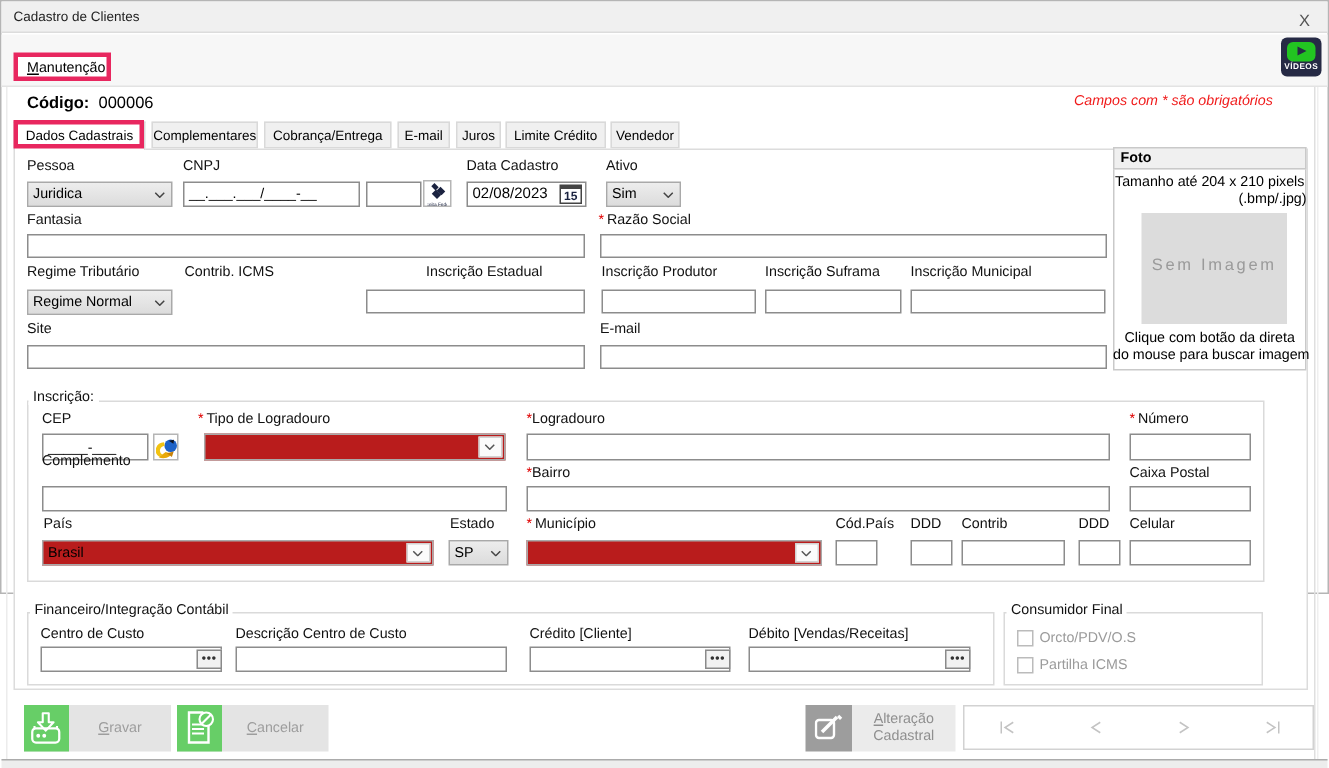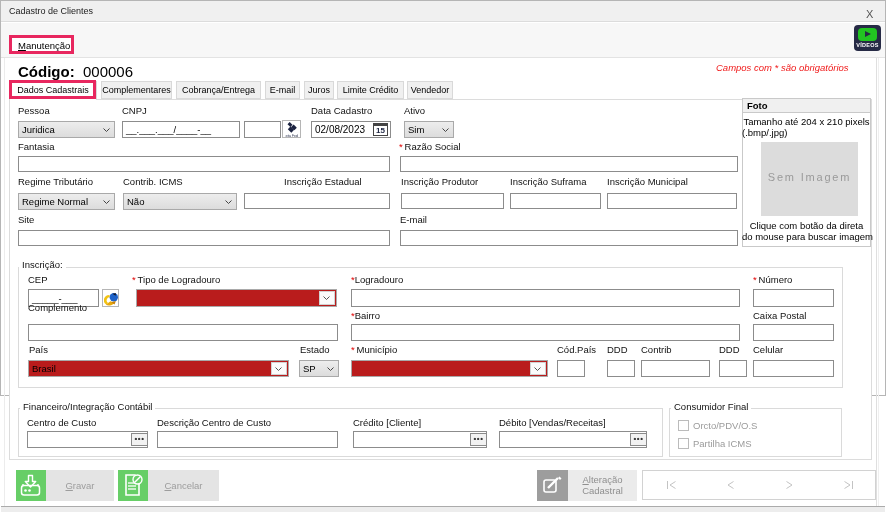--- a/index.html
+++ b/index.html
@@ -34,21 +34,21 @@
 <div class="abs" style="left:0;top:22px;width:884px;height:35px;background:#f7f7f7;border-bottom:1px solid #e3e3e3;"></div>
 <div class="abs" style="left:8px;top:34px;width:65px;height:19px;border:3px solid #e8275f;background:#fff;"></div>
 <div class="abs" style="left:17px;top:39px;font-size:9.5px;"><span style="text-decoration:underline;">M</span>anutenção</div>
 
 <div class="abs" style="left:853px;top:24px;width:27px;height:26px;background:#262a45;border-radius:4px;">
   <div class="abs" style="left:4px;top:3px;width:19px;height:13px;background:#22c421;border-radius:4px;"></div>
   <div class="abs" style="left:11px;top:6px;width:0;height:0;border-left:6px solid #262a45;border-top:3.5px solid transparent;border-bottom:3.5px solid transparent;"></div>
   <div class="abs" style="left:0;top:17px;width:27px;text-align:center;font-size:5.5px;color:#fff;font-weight:bold;letter-spacing:0.3px;">VÍDEOS</div>
 </div>
 
-<div class="abs" style="left:17px;top:62px;font-size:15px;"><b>Código:</b>&nbsp; 000006</div>
+<div class="abs" style="left:17px;top:62px;font-size:11px;"><b>Código:</b>&nbsp; 000006</div>
 <div class="abs" style="left:715px;top:61px;font-size:9.5px;color:#f01a1a;font-style:italic;white-space:nowrap;">Campos com * são obrigatórios</div>
 
 <div class="tab" style="left:100px;width:71px;">Complementares</div>
 <div class="tab" style="left:175px;width:85px;">Cobrança/Entrega</div>
 <div class="tab" style="left:264px;width:35px;">E-mail</div>
 <div class="tab" style="left:303px;width:30px;">Juros</div>
 <div class="tab" style="left:336px;width:67px;">Limite Crédito</div>
 <div class="tab" style="left:406px;width:46px;">Vendedor</div>
 
 <div class="abs" style="left:8px;top:98px;width:863px;height:361px;background:#fff;border:1px solid #dcdcdc;"></div>
@@ -88,43 +88,38 @@
 <div class="lbl" style="left:398px;top:140px;"><span class="req">*</span> Razão Social</div>
 <div class="inp" style="left:399px;top:155px;width:338px;height:16px;"></div>
 
 <div class="lbl" style="left:17px;top:175px;">Regime Tributário</div>
 <div class="combo cg" style="left:17px;top:192px;width:97px;height:17px;">Regime Normal
   <svg class="chev" viewBox="0 0 7 4">
         <polyline points="0.5,0.5 3.5,3.5 6.5,0.5" fill="none" stroke="#444" stroke-width="1"></polyline>
       </svg>
 </div>
 <div class="lbl" style="left:122px;top:175px;">Contrib. ICMS</div>
-<div class="combo cg" style="left:122px;top:192px;width:114px;height:17px;">Não
-  <svg class="chev" viewBox="0 0 7 4">
-        <polyline points="0.5,0.5 3.5,3.5 6.5,0.5" fill="none" stroke="#444" stroke-width="1"></polyline>
-      </svg>
-</div>
 <div class="lbl" style="left:243px;top:175px;padding-left:40px;">Inscrição Estadual</div>
 <div class="inp" style="left:243px;top:192px;width:146px;height:16px;"></div>
 <div class="lbl" style="left:400px;top:175px;">Inscrição Produtor</div>
 <div class="inp" style="left:400px;top:192px;width:103px;height:16px;"></div>
 <div class="lbl" style="left:509px;top:175px;">Inscrição Suframa</div>
 <div class="inp" style="left:509px;top:192px;width:91px;height:16px;"></div>
 <div class="lbl" style="left:606px;top:175px;">Inscrição Municipal</div>
 <div class="inp" style="left:606px;top:192px;width:130px;height:16px;"></div>
 
 <div class="lbl" style="left:17px;top:213px;">Site</div>
 <div class="inp" style="left:17px;top:229px;width:372px;height:16px;"></div>
 <div class="lbl" style="left:399px;top:213px;">E-mail</div>
 <div class="inp" style="left:399px;top:229px;width:338px;height:16px;"></div>
 
 <div class="abs" style="left:741px;top:97px;width:129px;height:149px;background:#fff;border:1px solid #c9c9c9;"></div>
 <div class="abs" style="left:741px;top:97px;width:129px;height:15px;background:#f0f0f0;border:1px solid #c9c9c9;line-height:13px;padding-left:4px;font-weight:bold;font-size:9.5px;">Foto</div>
 <div class="abs" style="left:741px;top:115px;width:129px;text-align:center;font-size:9.5px;white-space:nowrap;">Tamanho até 204 x 210 pixels</div>
-<div class="abs" style="left:741px;top:126px;width:129px;text-align:left;font-size:9.5px;">(.bmp/.jpg)</div>
+<div class="abs" style="left:741px;top:126px;width:129px;text-align:right;font-size:9.5px;">(.bmp/.jpg)</div>
 <div class="abs" style="left:760px;top:141px;width:97px;height:74px;background:#dcdcdc;"></div>
 <div class="abs" style="left:757px;top:170px;width:103px;text-align:center;font-size:11px;color:#9a9a9a;letter-spacing:1.8px;">Sem Imagem</div>
 <div class="abs" style="left:741px;top:219px;width:129px;text-align:center;font-size:9.5px;white-space:nowrap;">Clique com botão da direta</div>
 <div class="abs" style="left:741px;top:230px;width:129px;text-align:center;font-size:9.5px;white-space:nowrap;">do mouse para buscar imagem</div>
 
 <div class="grp" style="left:17px;top:266px;width:825px;height:121px;"></div>
 <div class="grplbl" style="left:18px;top:258px;">Inscrição:</div>
 
 <div class="lbl" style="left:27px;top:273px;">CEP</div>
 <div class="inp" style="left:27px;top:288px;width:71px;height:18px;line-height:15px;">_____-___</div>

